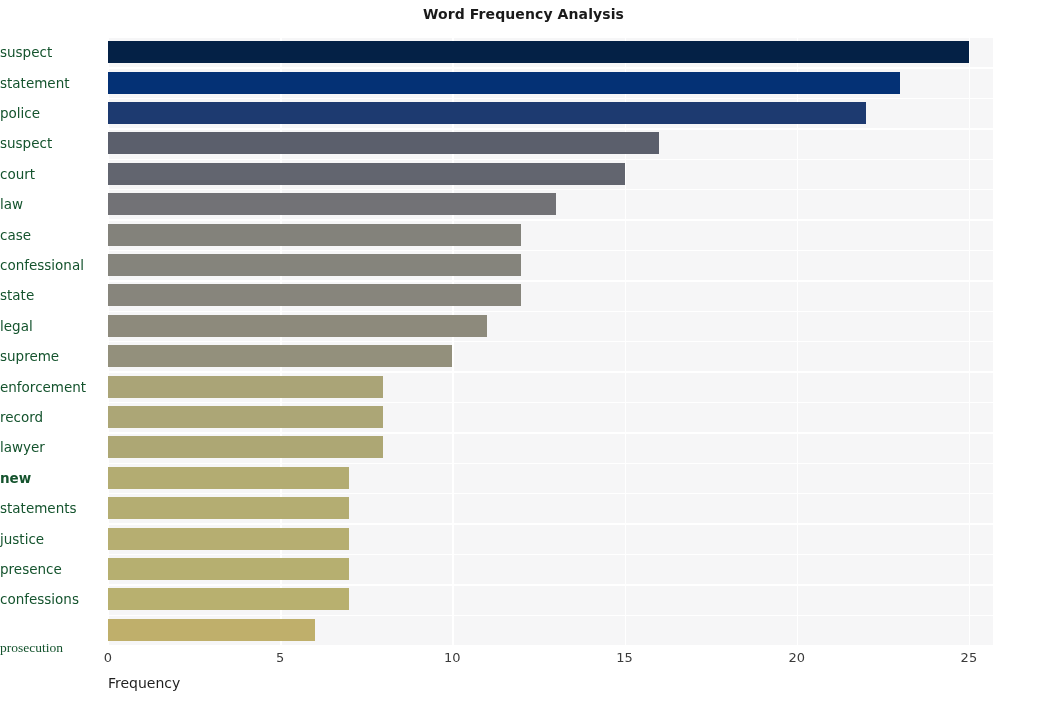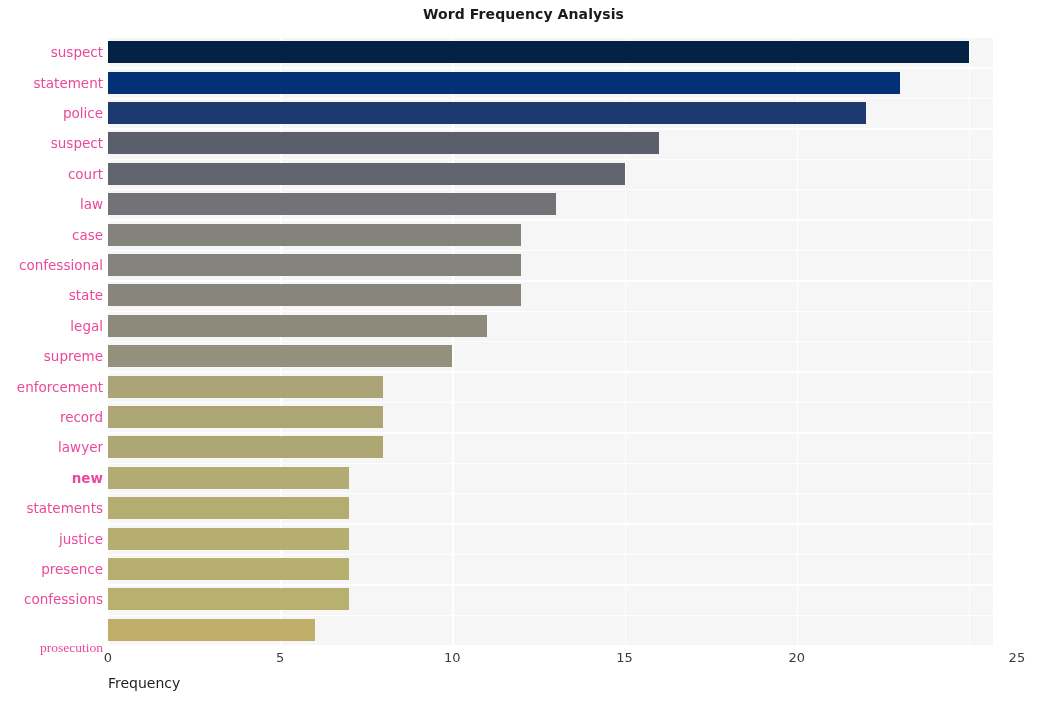--- a/index.html
+++ b/index.html
@@ -79,23 +79,23 @@
     position: absolute;
     left: 0;
     top: 37px;
     width: 103px;
     height: 608px;
   }
   .ytick-label {
     position: absolute;
     right: 0;
     width: 103px;
-    text-align: right;
+    text-align: left;
     font-size: 13.5px;
-    color: #ec4899;
+    color: #14532d;
     line-height: 14px;
     white-space: nowrap;
   }
 
   
   #xlabels-layer {
     position: absolute;
     left: 0;
     top: 650px;
     width: 1047px;
@@ -203,18 +203,18 @@
       <div class="ytick-label" style="top: 555.4px;">confessions</div>
       <div class="ytick-label" style="top: 604px; font-family: Liberation Serif, serif;">prosecution</div>
     </div>
 
   <div id="xlabels-layer">
       <div class="xtick-label" style="left: 108px;">0</div>
       <div class="xtick-label" style="left: 280.179px;">5</div>
       <div class="xtick-label" style="left: 452.358px;">10</div>
       <div class="xtick-label" style="left: 624.537px;">15</div>
       <div class="xtick-label" style="left: 796.716px;">20</div>
-      <div class="xtick-label" style="left: 968.895px; margin-left: 48px;">25</div>
+      <div class="xtick-label" style="left: 968.895px;">25</div>
     </div>
 
   <div id="xaxis-title">Frequency</div>
 
 </div>
 
 </body></html>

